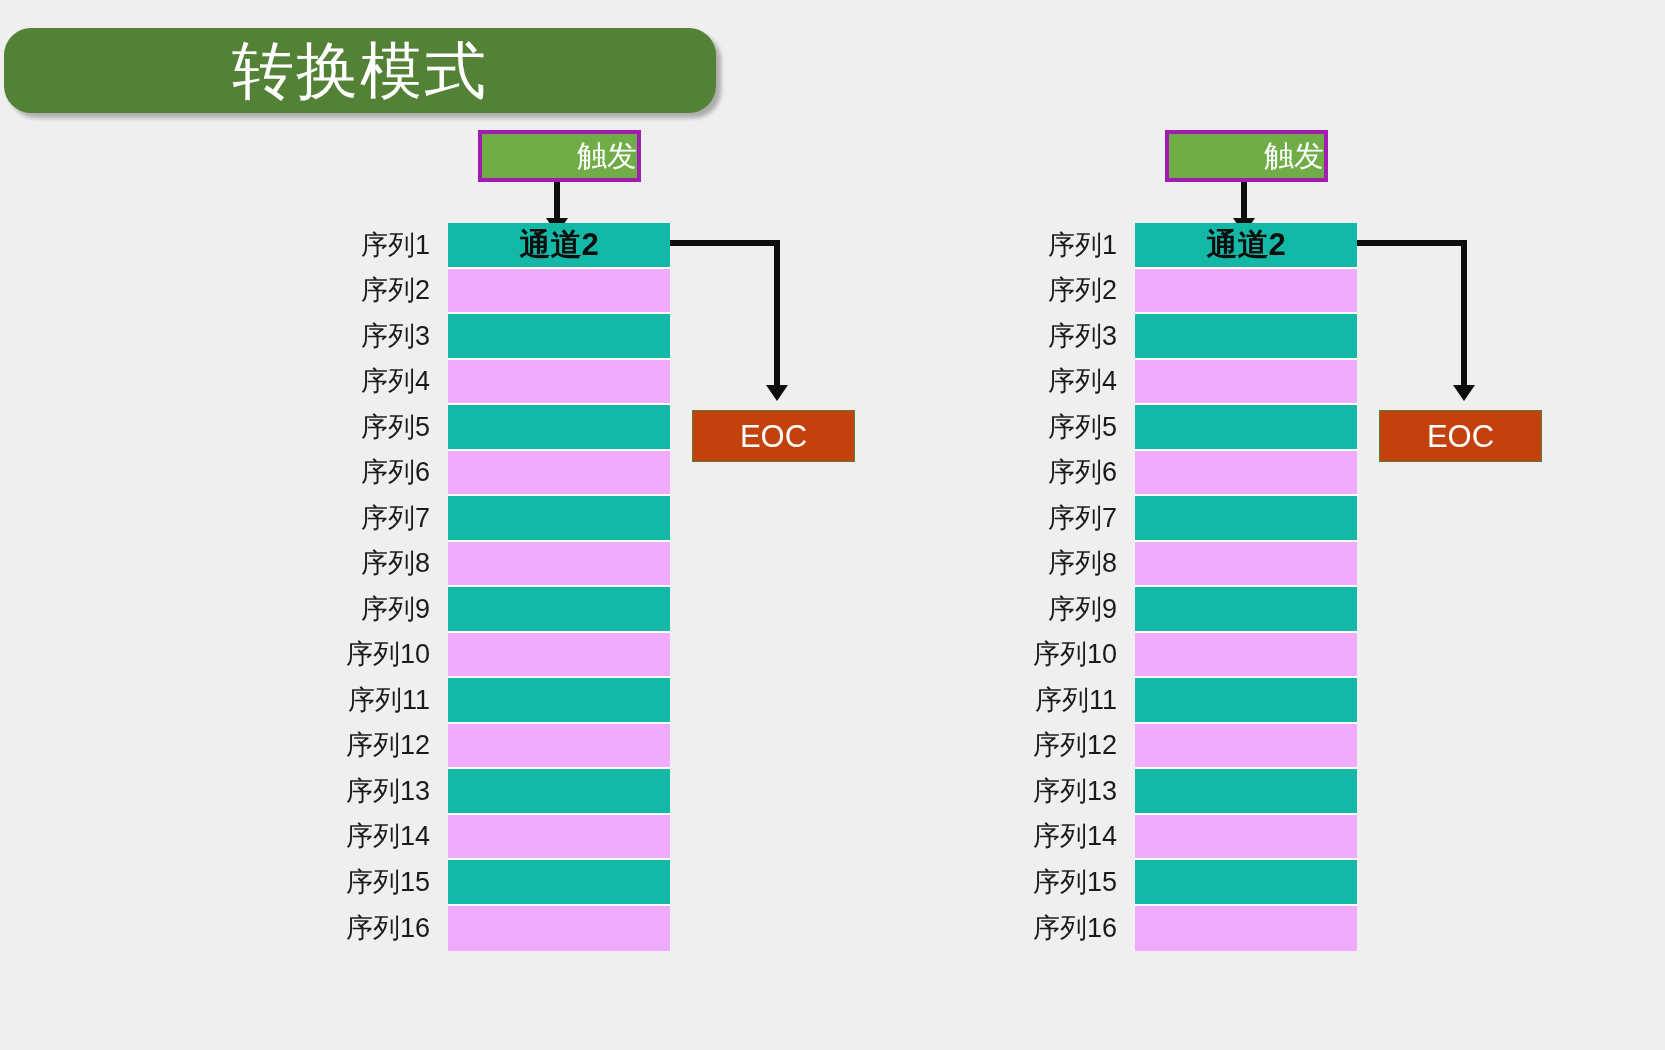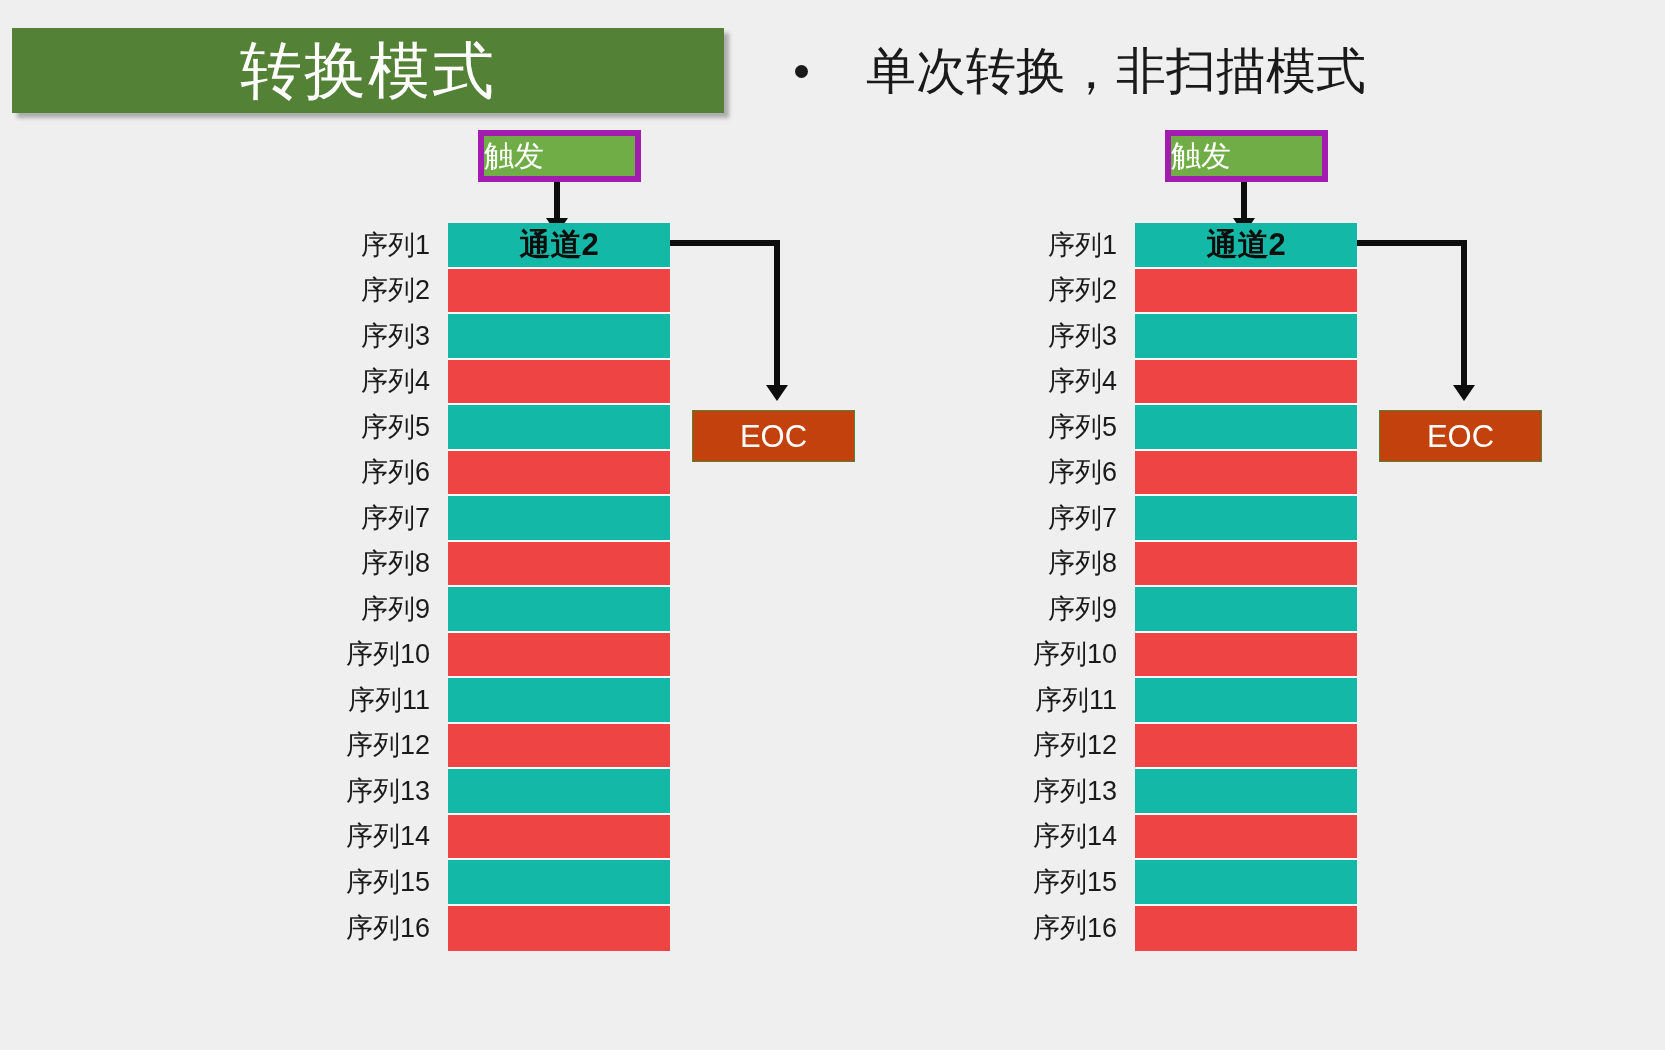--- a/index.html
+++ b/index.html
@@ -18,30 +18,31 @@
     position: absolute;
     inset: 0;
     width: 1665px;
     height: 1050px;
     background: #efefef;
   }
 
   
   .title-banner {
     position: absolute;
-    left: 12px;
+    left: 4px;
     top: 28px;
     width: 712px;
     height: 85px;
     background: #538135;
     box-shadow: 5px 5px 4px rgba(0,0,0,0.28);
     display: flex;
     align-items: center;
     justify-content: center;
     box-sizing: border-box;
+    border-radius: 27px;
   }
   .title-text {
     color: #ffffff;
     font-size: 62px;
     line-height: 1;
     letter-spacing: 2px;
     white-space: nowrap;
     font-weight: normal;
   }
 
@@ -79,25 +80,25 @@
   #panel-left  { left: 330px; }
   #panel-right { left: 1017px; }
 
   .trigger-box {
     position: absolute;
     left: 148px;
     top: 130px;
     width: 163px;
     height: 52px;
     background: #70AD47;
-    border: 6px solid #a21caf;
+    border: 4px solid #a21caf;
     box-sizing: border-box;
     display: flex;
     align-items: center;
-    justify-content: flex-start;
+    justify-content: flex-end;
   }
   .trigger-label {
     color: #ffffff;
     font-size: 30px;
     line-height: 1;
     white-space: nowrap;
   }
 
   
   .arrow-down-trigger {
@@ -129,21 +130,21 @@
   .seq-row {
     position: relative;
     height: 45.5px;
     display: flex;
     align-items: center;
     justify-content: center;
     box-sizing: border-box;
     border-bottom: 2px solid #ffffff;
   }
   .seq-row.odd  { background: #14b8a6; }
-  .seq-row.even { background: #ef4444; }
+  .seq-row.even { background: #f0abfc; }
   .seq-row:last-child { border-bottom: none; }
 
   .row-value {
     font-size: 31px;
     font-weight: bold;
     color: #0d0d0d;
     line-height: 1;
   }
   .row-label {
     position: absolute;
@@ -207,24 +208,20 @@
 </style>
 </head>
 <body>
 
 <div class="slide">
 
   <div class="title-banner">
     <div class="title-text">转换模式</div>
   </div>
 
-  <div class="bullet-row">
-    <span class="bullet-dot"></span>
-    <span class="bullet-text">单次转换，非扫描模式</span>
-  </div>
 
   <div class="panel" id="panel-left">
     <div class="trigger-box">
       <span class="trigger-label">触发</span>
     </div>
     <div class="arrow-down-trigger"></div>
 
     <div class="seq-table">
         <div class="seq-row odd">
           <span class="row-label">序列1</span>

